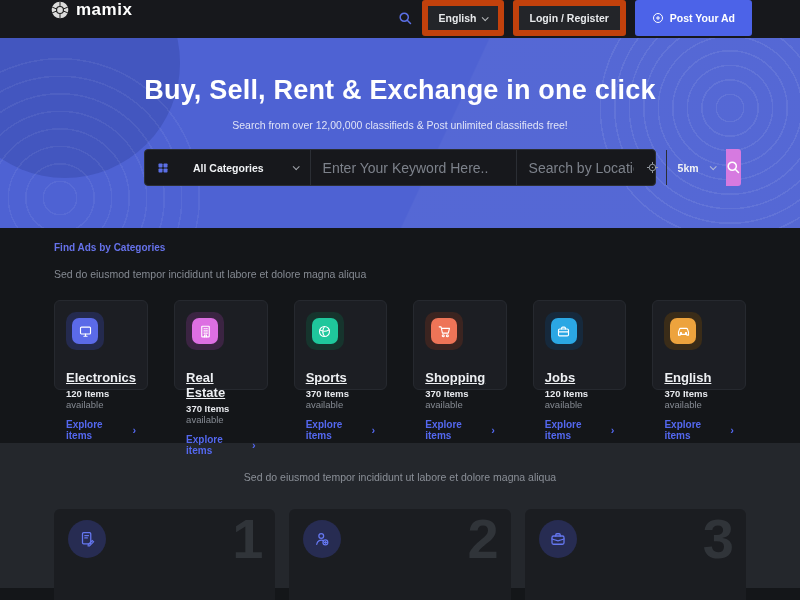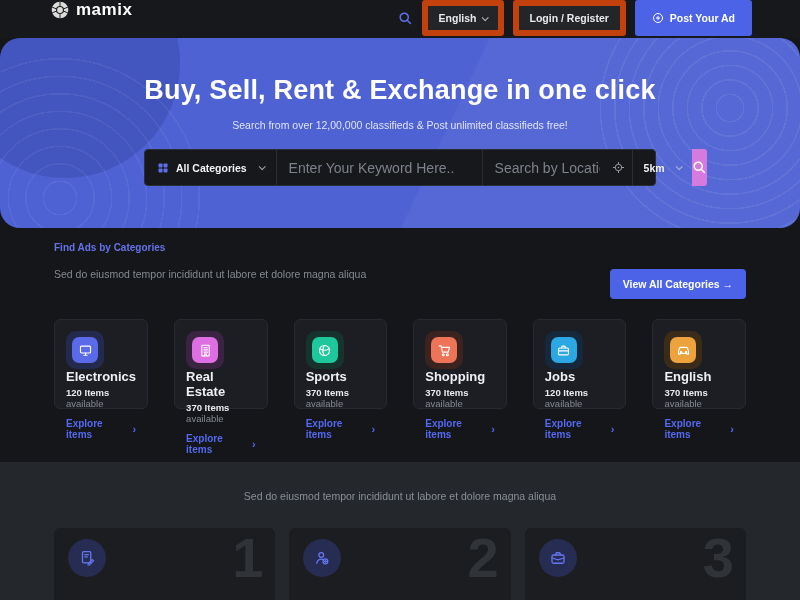--- a/index.html
+++ b/index.html
@@ -25,42 +25,42 @@
     background:repeating-radial-gradient(circle, rgba(255,255,255,0) 0 13px, rgba(255,255,255,.08) 13px 14.5px); }
   .hero-arcs-bl { position:absolute; left:-90px; bottom:-120px; width:300px; height:300px; border-radius:50%;
     background:repeating-radial-gradient(circle, rgba(255,255,255,0) 0 16px, rgba(255,255,255,.06) 16px 17.5px); }
   .hero-blob { position:absolute; left:-50px; top:-90px; width:230px; height:230px; border-radius:50%; background:rgba(15,25,90,.16); }
   .hero-sweep { position:absolute; inset:0; background:linear-gradient(115deg, rgba(255,255,255,0) 55%, rgba(255,255,255,.04) 55.2%); }
   .hero-title { position:relative; text-align:center; color:#fff; font-size:27px; font-weight:700; letter-spacing:.2px; padding-top:37px; }
   .hero-sub { position:relative; text-align:center; color:rgba(255,255,255,.82); font-size:10.5px; margin-top:13px; }
 
   .searchbar { position:relative; width:512px; height:37px; margin:18px auto 0; background:#17181c; border:1px solid #2b2e34; border-radius:4px; display:flex; align-items:stretch; }
   .seg { display:flex; align-items:center; border-right:1px solid #2b2e34; }
-  .seg.cat { padding:0 12px; gap:7px; cursor:pointer; }
+  .seg.cat { padding:0 12px; gap:24px; cursor:pointer; }
   .seg.cat span { color:#f0f2f4; font-size:10.5px; font-weight:700; white-space:nowrap; }
   .seg.kw { flex:1 1 auto; }
   .seg.loc { width:150px; padding-right:7px; }
   .seg.radius { padding:0 11px; gap:6px; cursor:pointer; border-right:none; }
   .seg.radius span { color:#f0f2f4; font-size:10.5px; font-weight:700; }
   .searchbar input { flex:1; background:transparent; border:none; outline:none; color:#dfe3e8; font-size:14px; font-family:inherit; padding:0 12px; min-width:0; }
   .searchbar input::placeholder { color:#7d828b; }
   .search-btn { width:36px; background:#d67ae0; border:none; border-radius:0 3px 3px 0; cursor:pointer; display:flex; align-items:center; justify-content:center; margin:-1px -1px -1px 0; }
 
   
   .categories { padding:14px 54px 0; }
   .eyebrow { color:#6672ea; font-size:10px; font-weight:700; }
   .head-row { display:flex; align-items:flex-start; justify-content:space-between; margin-top:8px; }
   .sec-title { color:#f0f2f4; font-size:21px; font-weight:700; }
   .sec-sub { color:#858a92; font-size:10.5px; margin-top:7px; }
   .view-all { background:#4c63e8; color:#fff; border:none; border-radius:4px; font-family:inherit; font-size:10.5px; font-weight:700; padding:9px 13px; cursor:pointer; margin-top:8px; white-space:nowrap; }
   .cat-grid { display:grid; grid-template-columns:repeat(6,1fr); gap:26px; margin-top:20px; }
   .cat-card { background:#1c1e23; border:1px solid #26292f; border-radius:6px; padding:11px 11px 12px; height:90px; cursor:pointer; }
   .icon-outer { width:38px; height:38px; border-radius:10px; display:flex; align-items:center; justify-content:center; }
   .icon-inner { width:26px; height:26px; border-radius:7px; display:flex; align-items:center; justify-content:center; }
-  .cat-title { color:#eef0f3; font-size:13px; font-weight:700; margin-top:0; }
+  .cat-title { color:#eef0f3; font-size:13px; font-weight:700; margin-top:20px;text-decoration:underline; }
   .cat-items { font-size:9.5px; margin-top:3px; color:#858a92; }
   .cat-items b { color:#e8eaee; font-weight:700; }
   .explore { display:flex; align-items:center; gap:4px; color:#5468f0; font-size:10px; font-weight:700; margin-top:9px; cursor:pointer; text-decoration:none; }
   .explore .chev { font-size:11px; line-height:1; }
 
   
   .how { margin-top:53px; background:#24272c; height:145px; padding:28px 54px 0; }
   .how-sub { text-align:center; color:#8a8f97; font-size:10.5px; }
   .steps { display:grid; grid-template-columns:repeat(3,1fr); gap:14px; margin-top:26px; }
   .step-card { position:relative; background:#1b1d21; border-radius:6px; padding:11px 14px 20px; height:120px; overflow:hidden; }
@@ -100,21 +100,21 @@
         <svg width="12" height="12" viewBox="0 0 24 24" fill="none" stroke="#fff" stroke-width="2">
             <circle cx="12" cy="12" r="9"></circle>
             <path d="M12 8v8M8 12h8"></path>
           </svg>
         <span>Post Your Ad</span>
       </button>
 
     </div>
   </header>
 
-  <section class="hero" style="background: rgb(78, 98, 211); border-radius: 20px;">
+  <section class="hero" style="background: rgb(78, 98, 211);">
     <div class="hero-blob"></div>
     <div class="hero-arcs-tr"></div>
     <div class="hero-arcs-bl"></div>
     <div class="hero-sweep"></div>
     <h1 class="hero-title">Buy, Sell, Rent &amp; Exchange in one click</h1>
     <p class="hero-sub">Search from over 12,00,000 classifieds &amp; Post unlimited classifieds free!</p>
 
     <div class="searchbar">
       <div class="seg cat">
         <svg width="12" height="12" viewBox="0 0 24 24" fill="#5b6fe6">
@@ -149,21 +149,20 @@
       </button>
     </div>
   </section>
 
   <section class="categories">
     <div class="eyebrow">Find Ads by Categories</div>
     <div class="head-row">
       <div>
         <p class="sec-sub">Sed do eiusmod tempor incididunt ut labore et dolore magna aliqua</p>
       </div>
-      <button class="view-all" style="background: rgb(76, 99, 232);">View All Categories →</button>
     </div>
 
     <div class="cat-grid">
 
       <div class="cat-card">
         <div class="icon-outer" style="background: rgb(36, 42, 78);">
           <div class="icon-inner" style="background: rgb(91, 106, 232);">
             <svg width="15" height="15" viewBox="0 0 24 24" fill="none" stroke="#fff" stroke-width="1.8" stroke-linecap="round">
                 <rect x="4" y="5" width="16" height="11" rx="1.5"></rect>
                 <path d="M9.5 19.5h5M12 16v3.5"></path>

